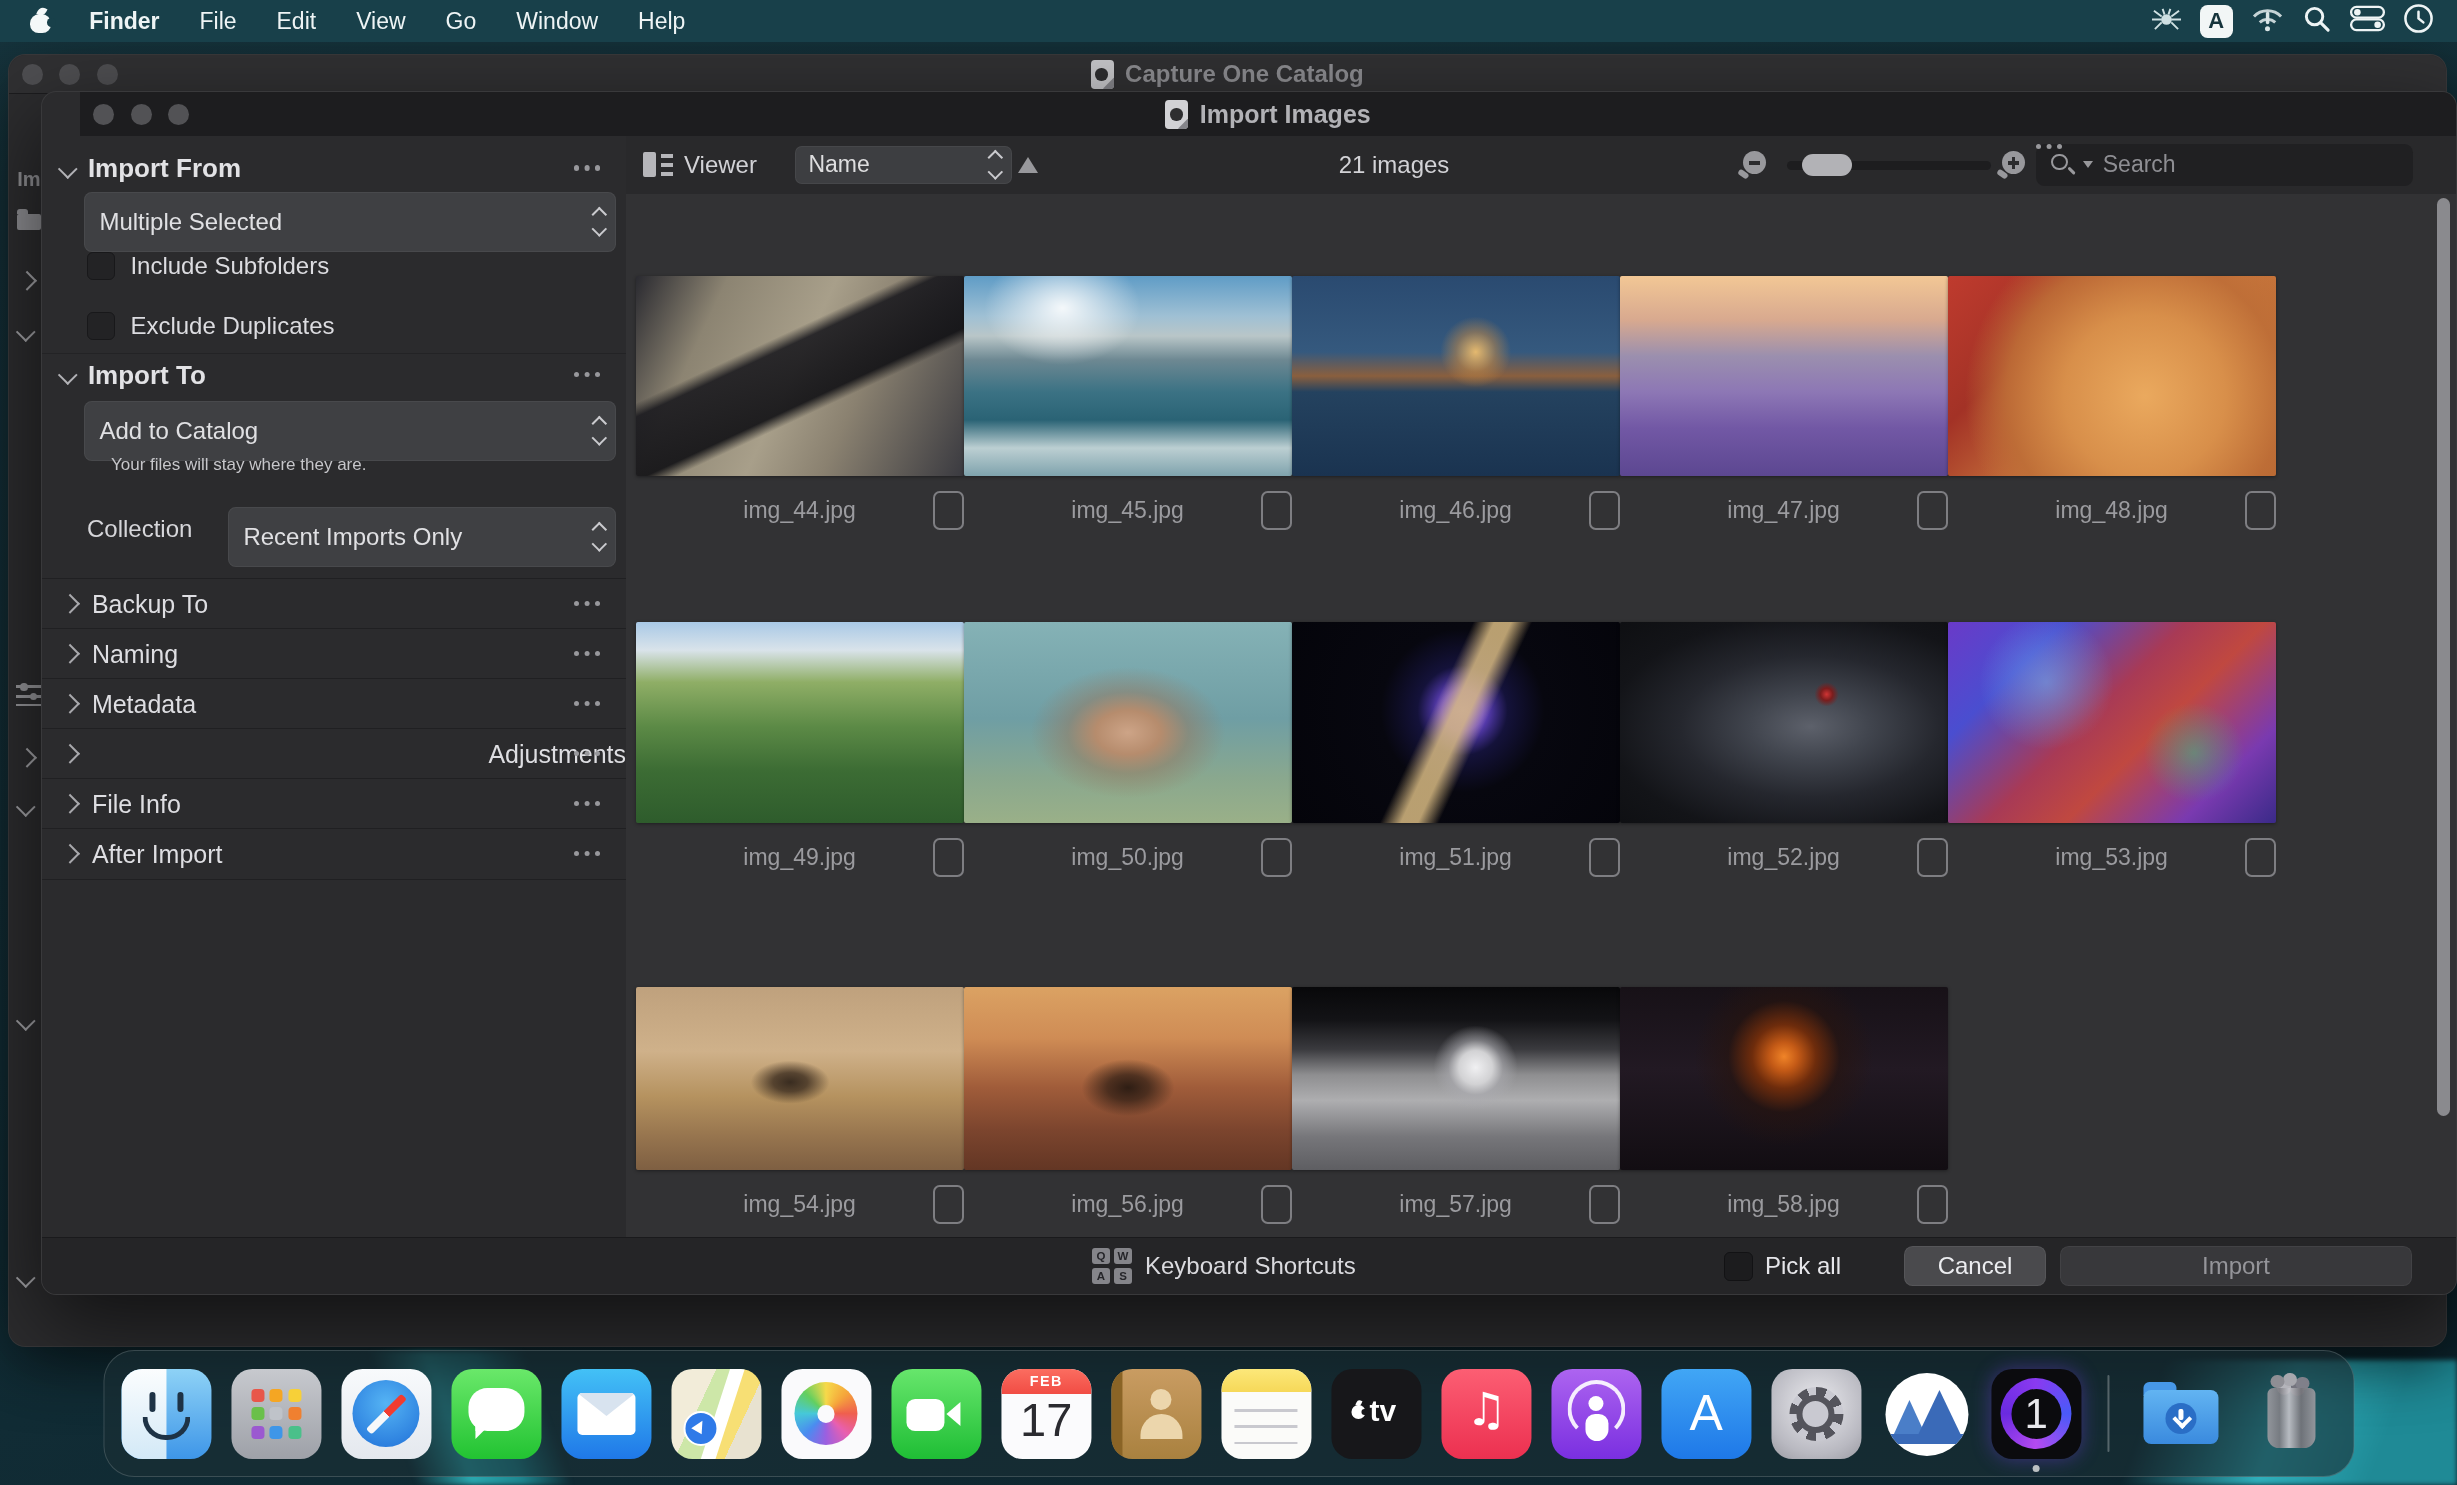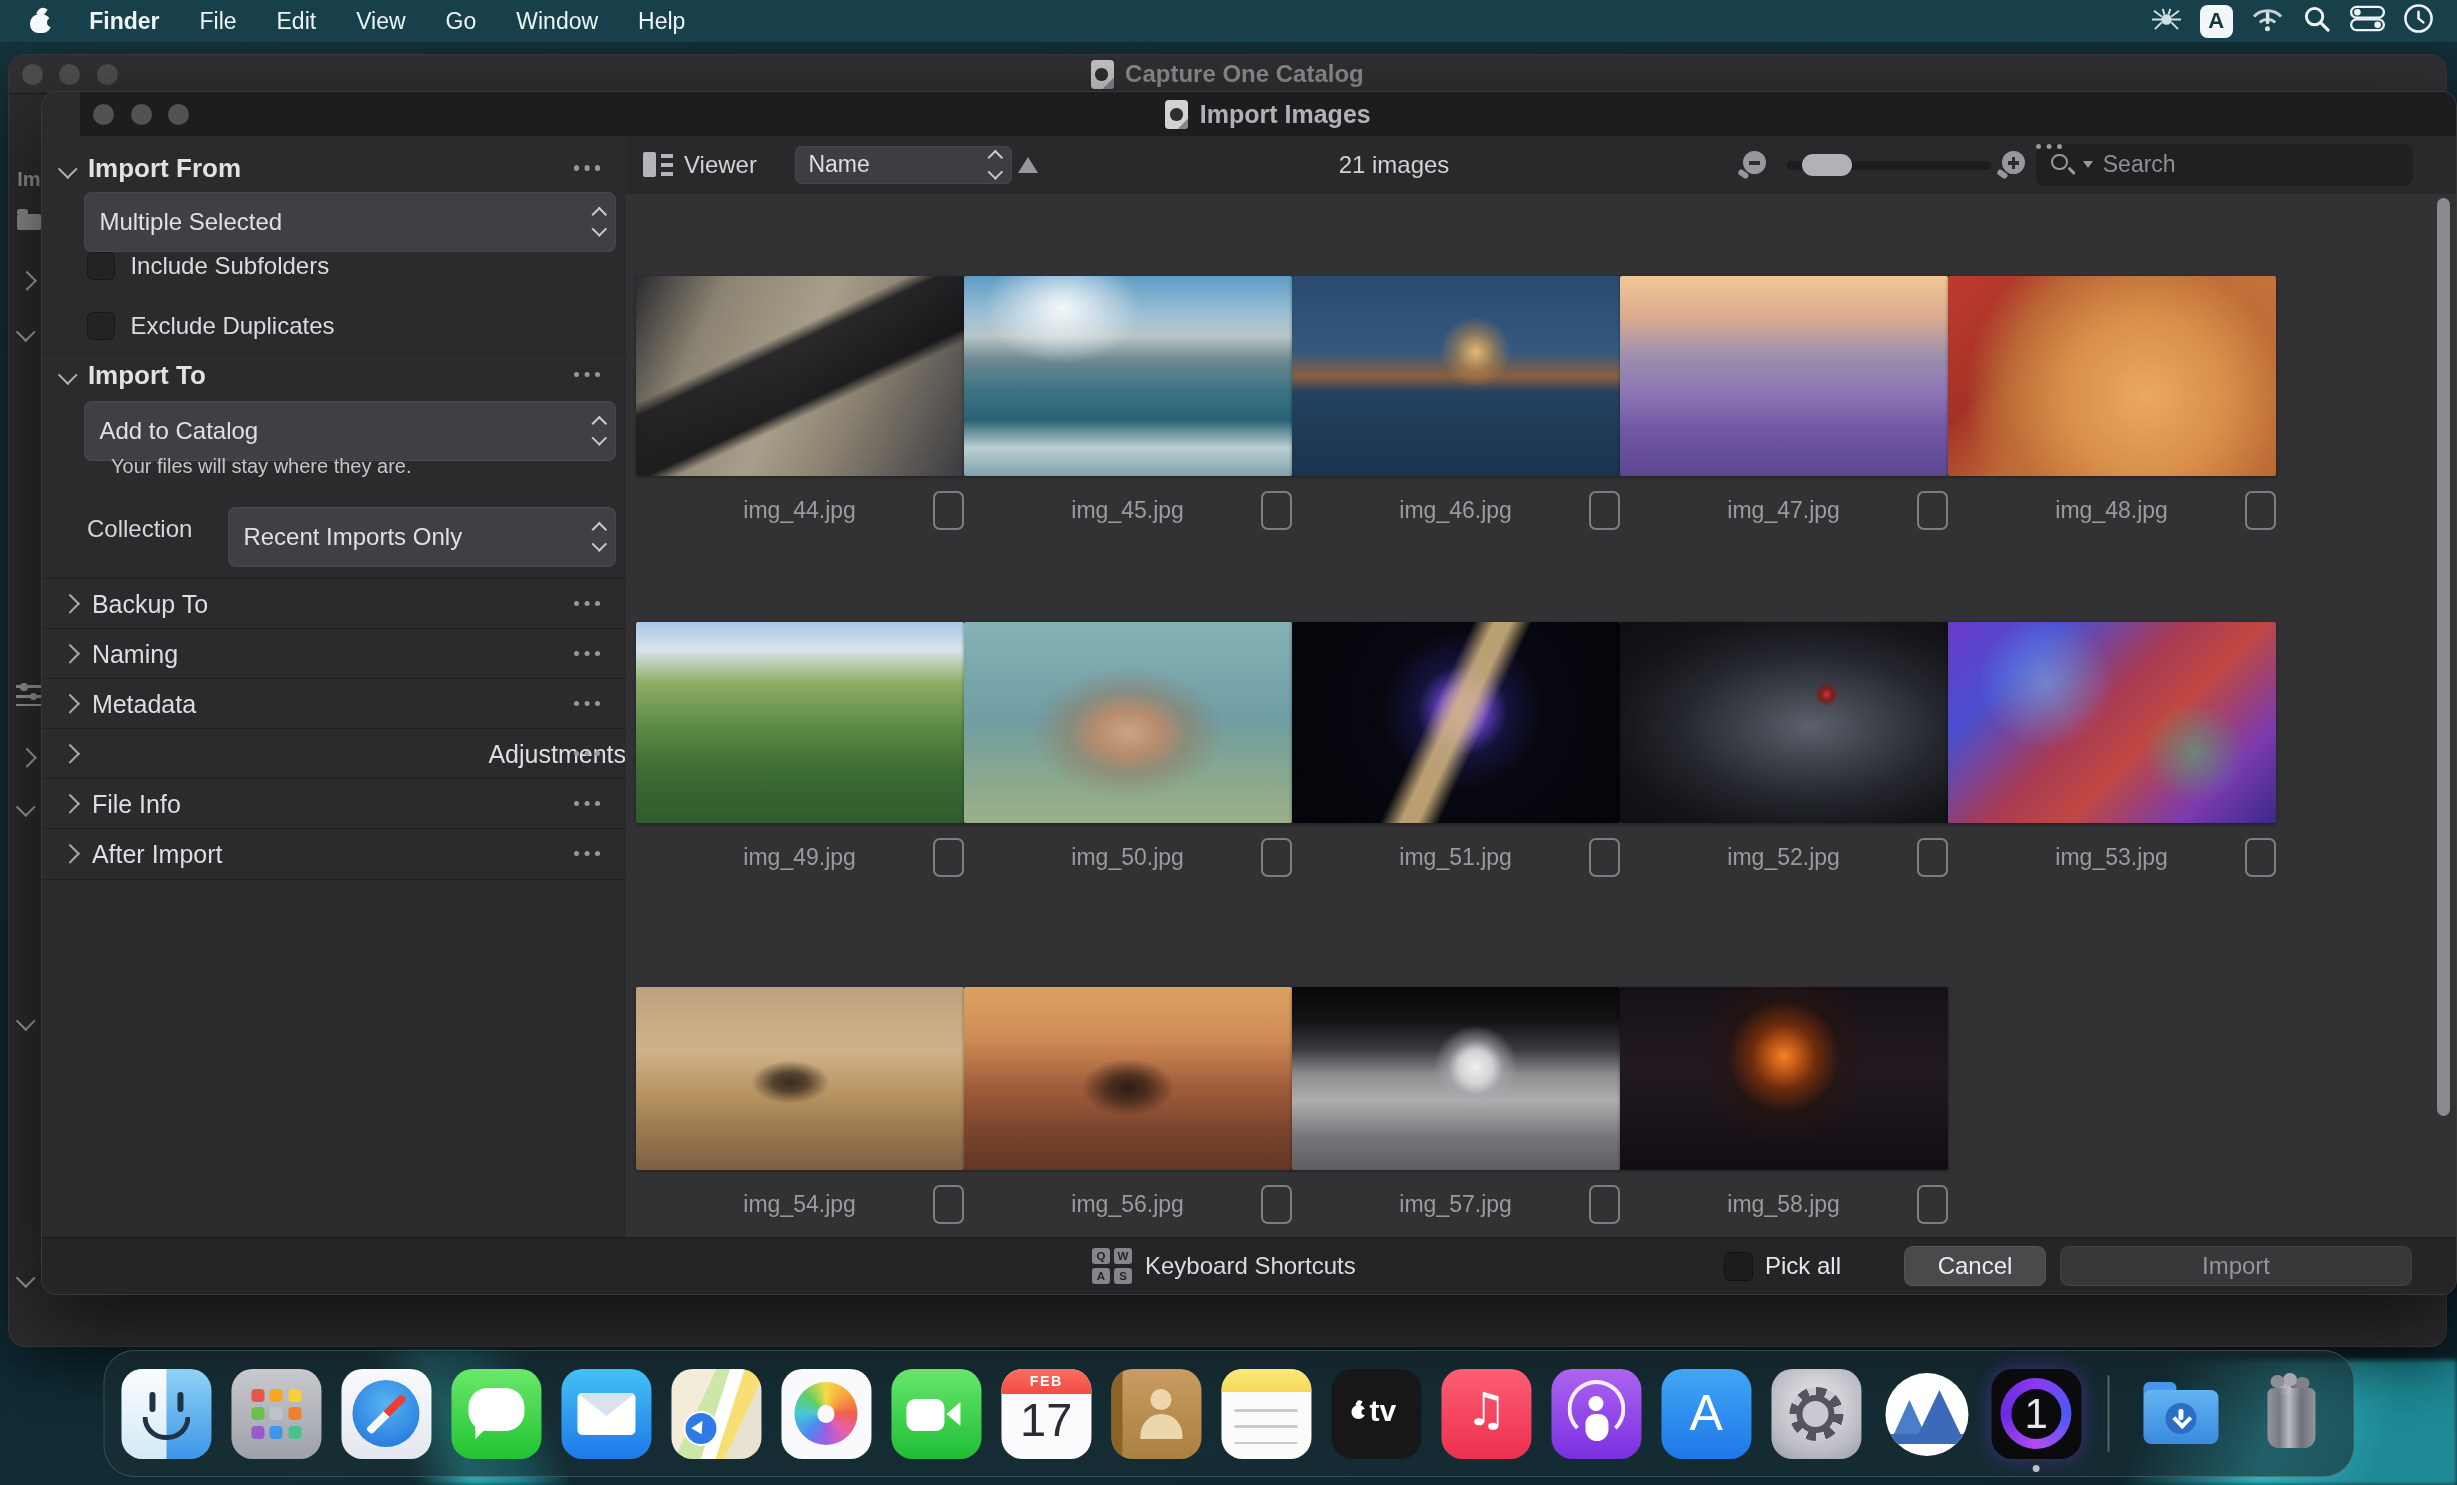--- a/index.html
+++ b/index.html
@@ -86,21 +86,21 @@
     box-shadow:10.6px 0 0 #98989c,21px 0 0 #98989c;}
   .drop{position:absolute;height:60px;background:#3f4043;border-radius:7.7px;display:flex;align-items:center;
     font-size:24px;color:#e0e0e3;padding-left:15.4px;box-shadow:inset 0 0 0 1px rgba(255,255,255,.05);}
   .stp{position:absolute;right:11.5px;top:50%;transform:translateY(-50%);display:flex;flex-direction:column;gap:3.8px;align-items:center;}
   .scv{width:8.6px;height:8.6px;border-right:2.4px solid #cacace;border-bottom:2.4px solid #cacace;}
   .scv.up{transform:rotate(-135deg);}
   .scv.dn{transform:rotate(45deg);}
   .ck-row{position:absolute;left:45px;height:33px;display:flex;align-items:center;gap:15.4px;}
   .sck{width:26px;height:26px;background:#232325;border:1px solid #18181a;border-radius:5.8px;}
   .ck-lab{font-size:24px;color:#dcdce0;}
-  .note{position:absolute;left:69px;font-size:20px;color:#c6c6ca;}
+  .note{position:absolute;left:69px;font-size:17px;color:#c6c6ca;}
   .coll-lab{position:absolute;left:45px;font-size:24px;color:#d6d6da;}
   .list-row{position:absolute;left:0;right:0;height:50px;border-top:1.9px solid #202022;display:flex;align-items:center;}
   .list-row .chv{margin-left:21px;border-color:#a8a8ac;}
   .list-lab{margin-left:15.4px;font-size:25px;font-weight:500;color:#dedee2;}
 
   .toolbar{position:absolute;left:584px;right:0;top:44px;height:58px;background:#29292b;border-bottom:1px solid #1c1c1e;}
   .vicon{position:absolute;left:17.3px;top:14.4px;width:31px;height:29px;}
   .vicon::before{content:"";position:absolute;left:0;top:1.9px;width:12.5px;height:25px;background:#b6b6ba;border-radius:1.9px;}
   .vicon::after{content:"";position:absolute;left:17.3px;top:3.8px;width:12.5px;height:22px;
     background:repeating-linear-gradient(180deg,#b6b6ba 0 3.8px,transparent 3.8px 9px);}

